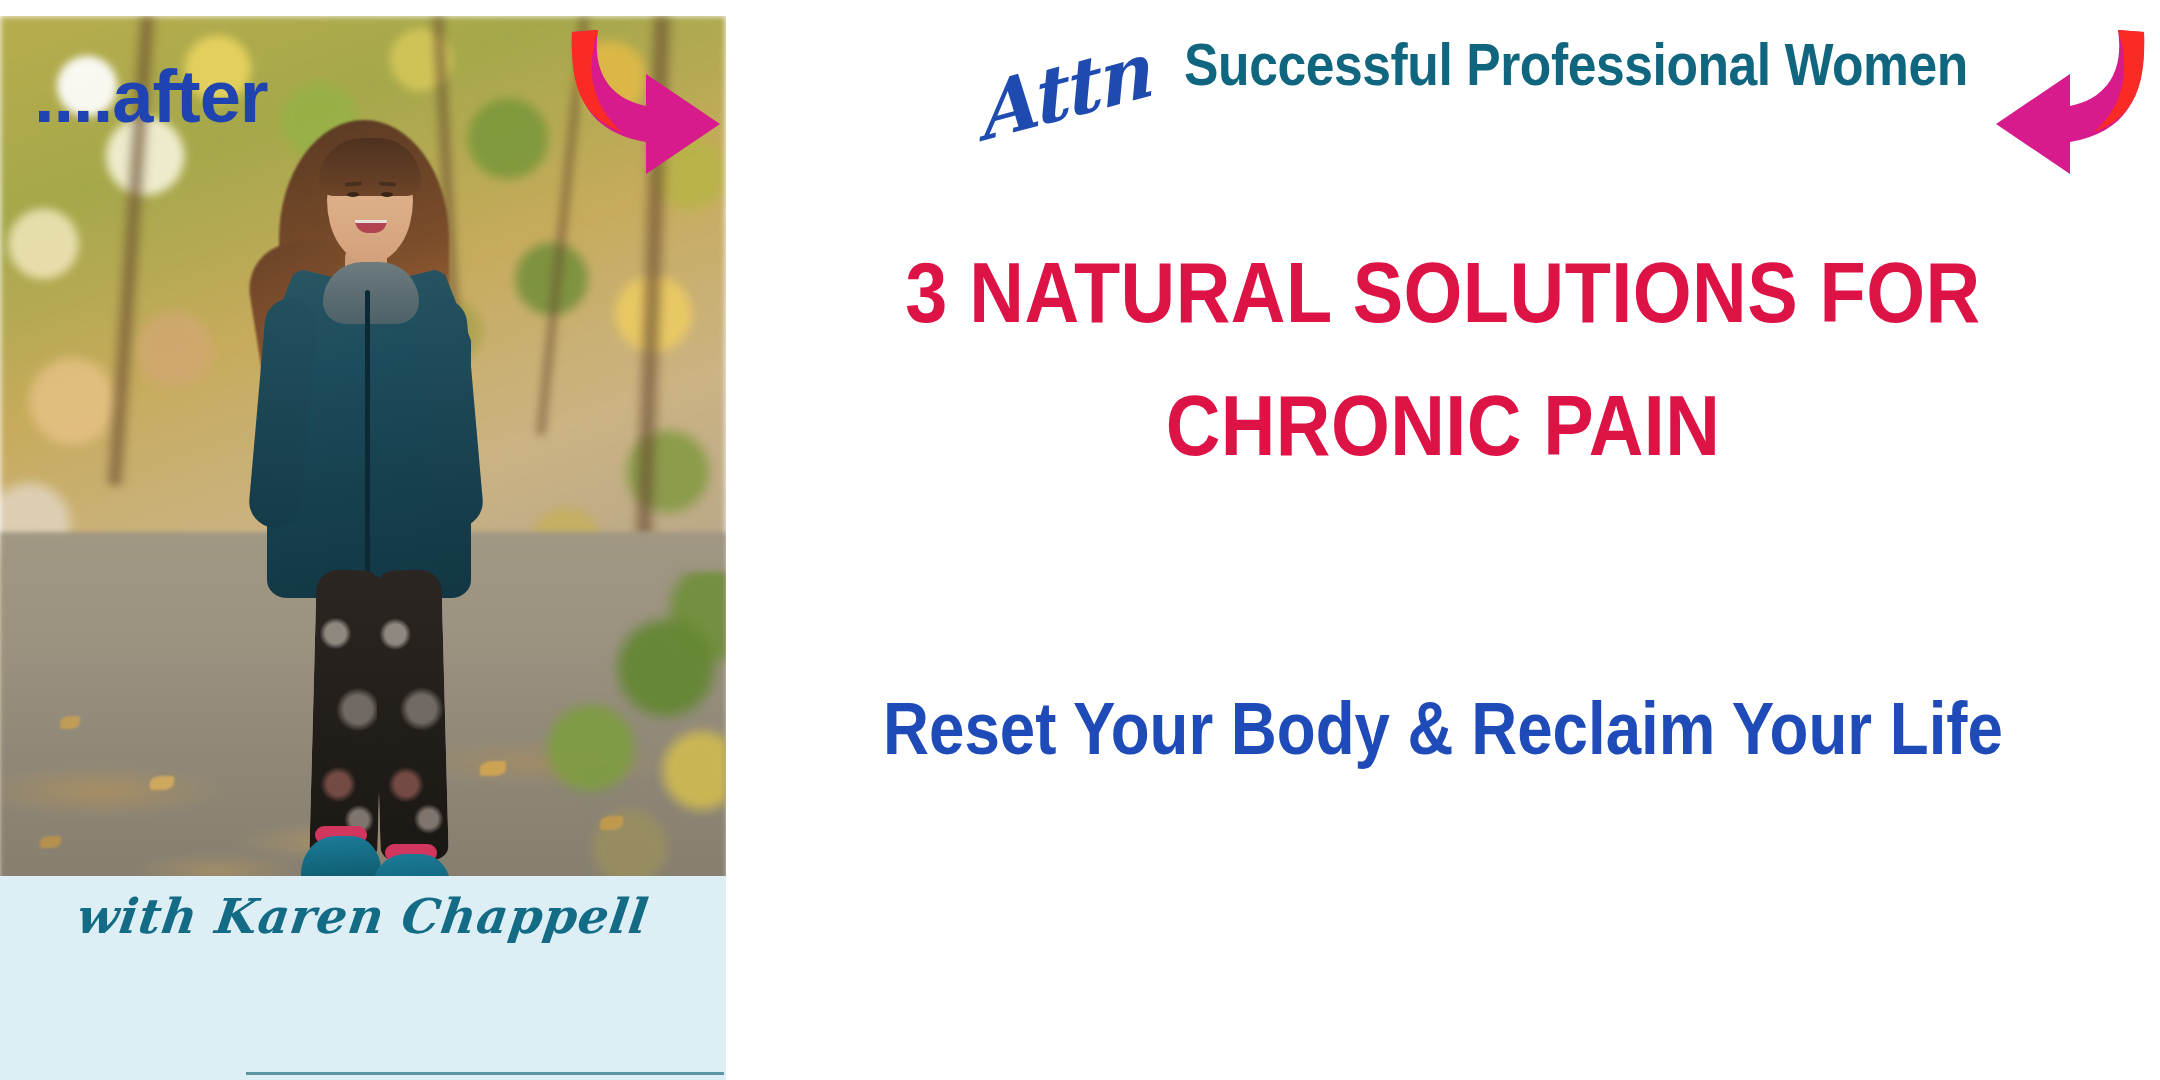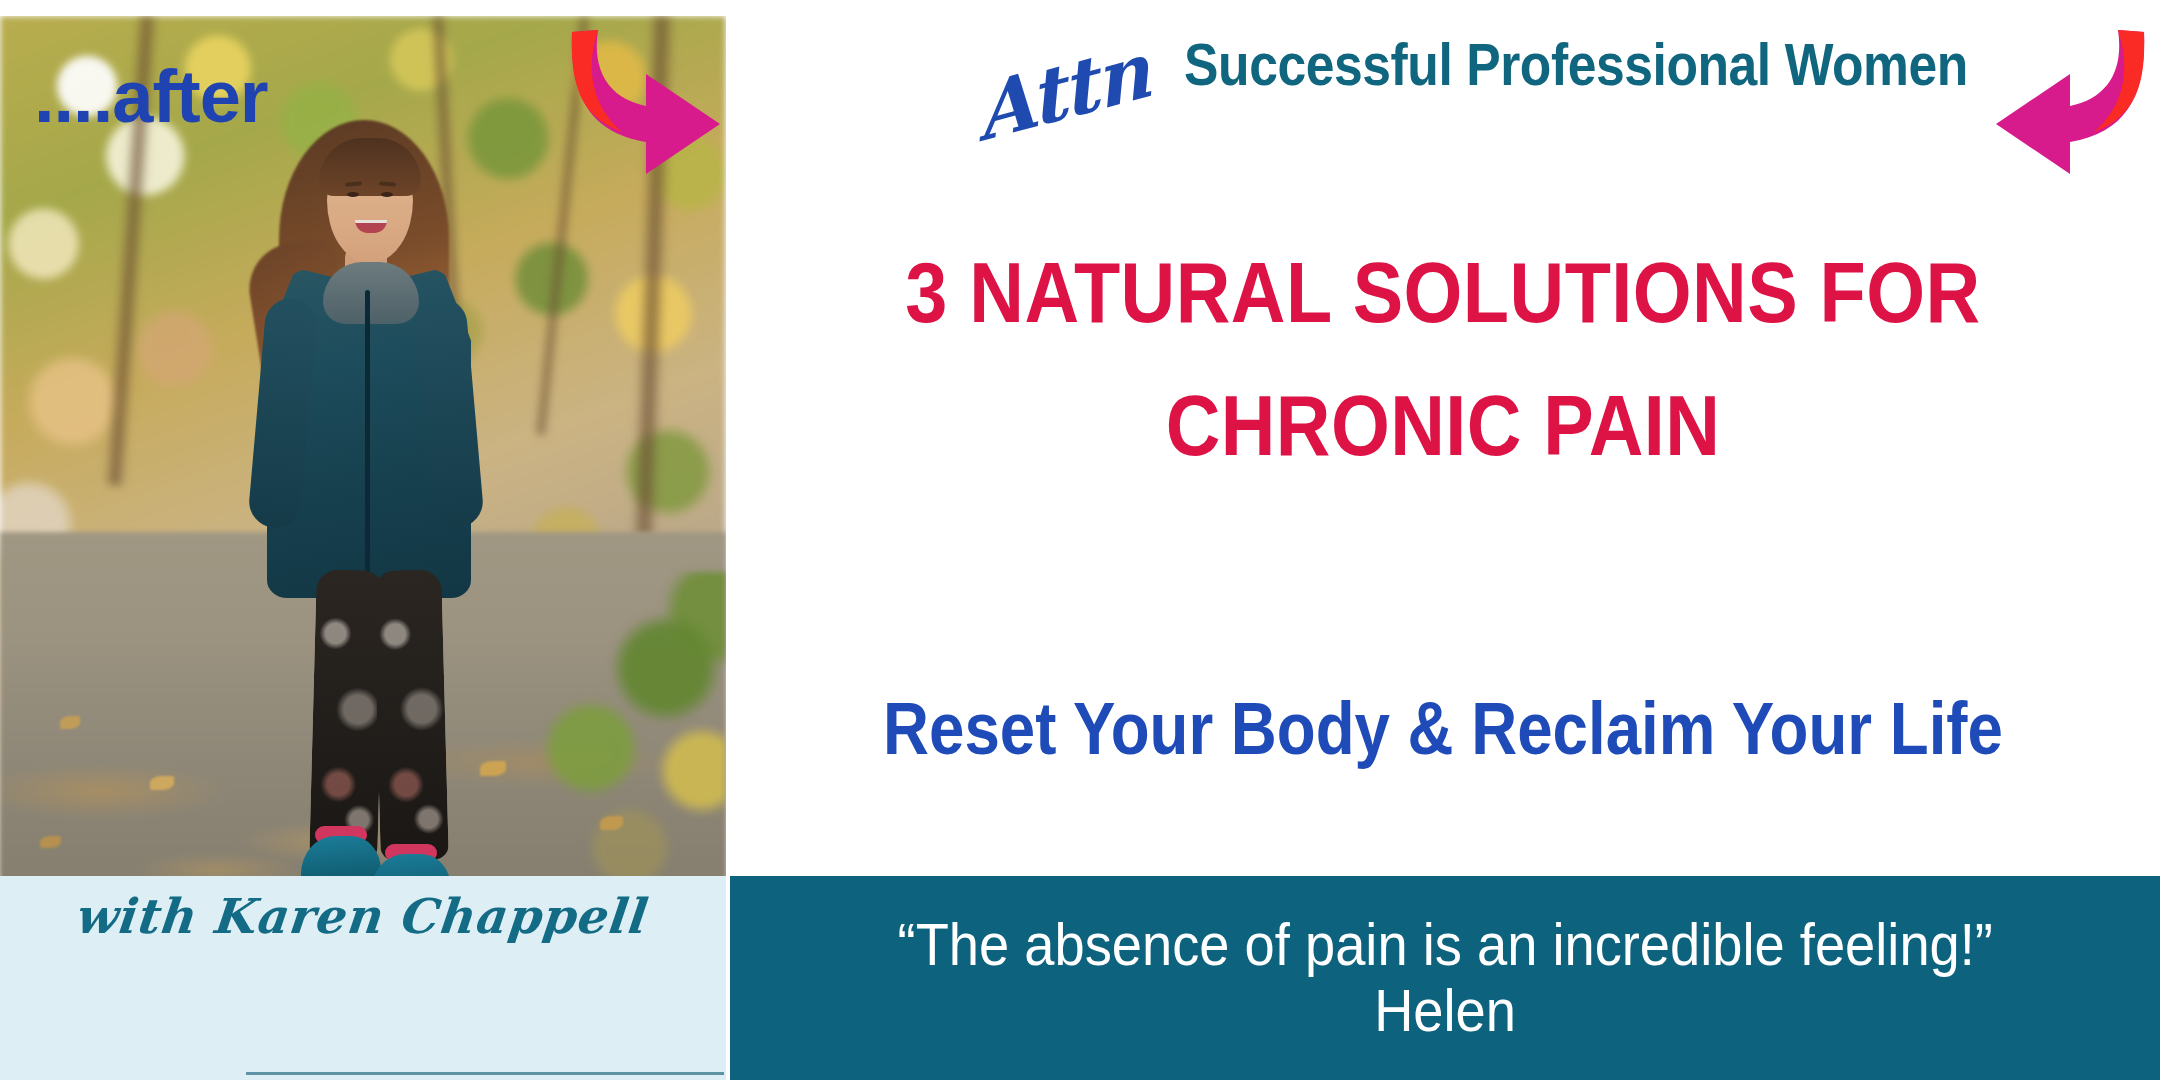--- a/index.html
+++ b/index.html
@@ -273,18 +273,14 @@
     </div>
 
     <div class="headline">
       <div>3 NATURAL SOLUTIONS FOR</div>
       <div>CHRONIC PAIN</div>
     </div>
 
     <div class="subhead">Reset Your Body &amp; Reclaim Your Life</div>
   </div>
 
-  <div class="testimonial">
-    <div class="testimonial-quote">“The absence of pain is an incredible feeling!”</div>
-    <div class="testimonial-author">Helen</div>
-  </div>
 
 </div>
 
 </body></html>

